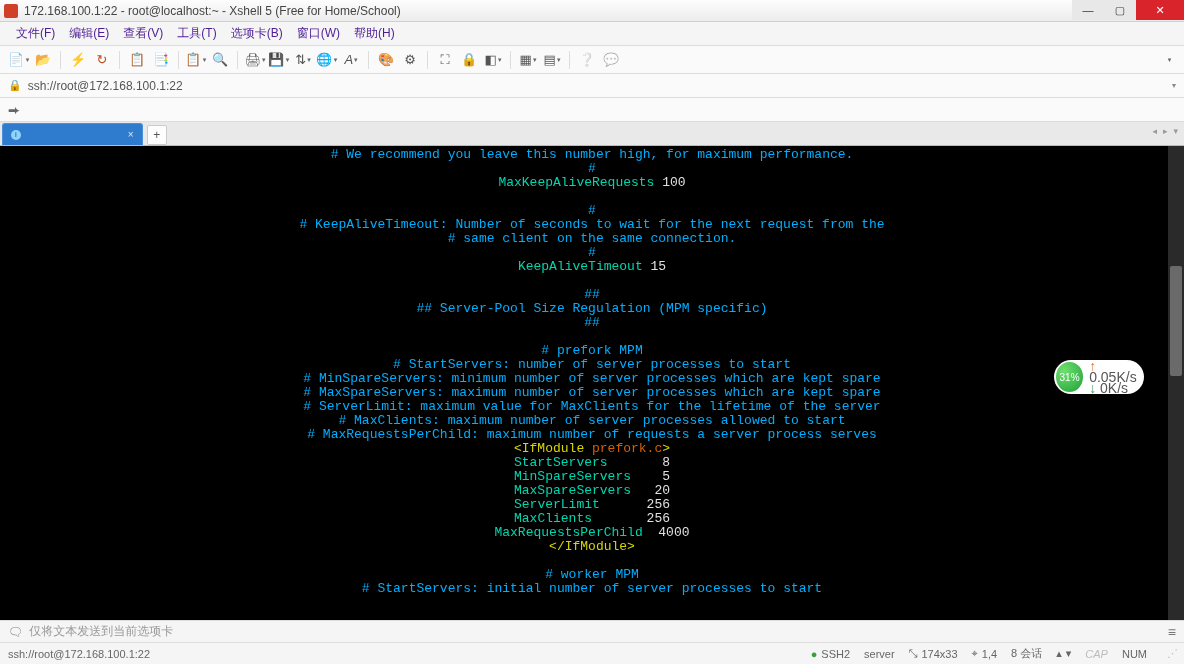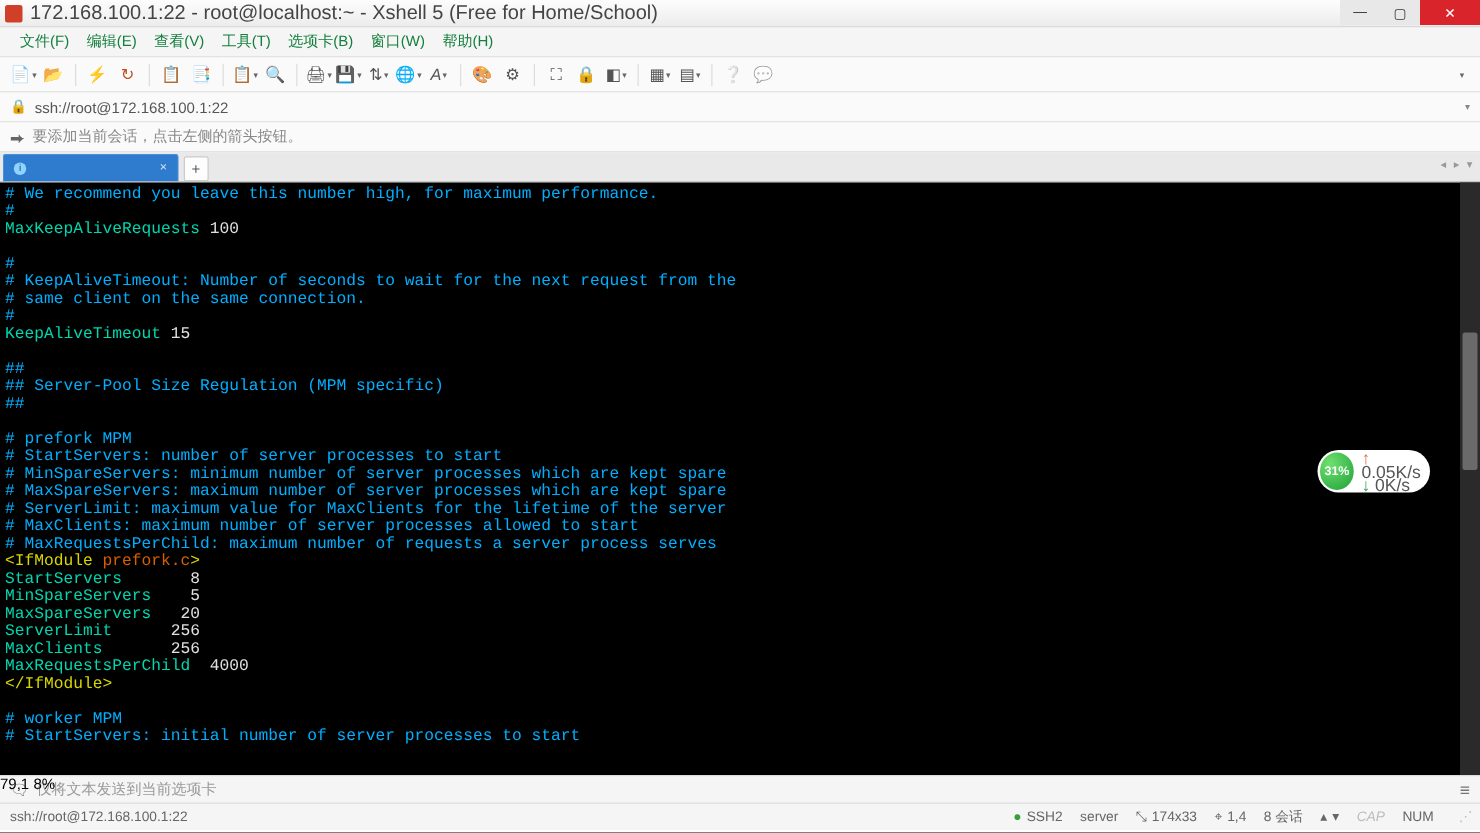--- a/index.html
+++ b/index.html
@@ -1,30 +1,30 @@
 <!DOCTYPE html>
 <html><head>
 <meta charset="utf-8">
 <style>
 * { margin: 0; padding: 0; box-sizing: border-box; }
 body { font-family: "Microsoft YaHei", Tahoma, sans-serif; font-size: 12px; background: #fff; overflow: hidden; width: 1184px; height: 666px; position: relative; }
 
 
 .titlebar { height: 22px; background: linear-gradient(#fdfdfd,#ececec); border-bottom: 1px solid #d0d0d0; display: flex; align-items: center; padding-left: 4px; }
 .titlebar .appicon { width: 14px; height: 14px; background: #d04028; border-radius: 2px; margin-right: 6px; }
-.titlebar .title { flex: 1; color: #444; font-size: 16px; }
+.titlebar .title { flex: 1; color: #444; font-size: 12px; }
 .winbtns { display: flex; height: 100%; }
 .winbtn { width: 32px; height: 20px; display: flex; align-items: center; justify-content: center; font-size: 11px; color: #333; }
 .winbtn.close { background: #d9242b; color: #fff; width: 48px; }
 .winbtn.max { background: #e8e8e8; }
 .winbtn.min { background: #e8e8e8; }
 
 
 .menubar { height: 24px; background: #f5f5f5; border-bottom: 1px solid #ddd; display: flex; align-items: center; padding-left: 10px; gap: 2px; }
-.menuitem { padding: 3px 6px; color: #15803d; cursor: default; }
+.menuitem { padding: 3px 6px; color: #4c1d95; cursor: default; }
 
 
 .toolbar { height: 28px; background: #fafafa; border-bottom: 1px solid #ddd; display: flex; align-items: center; padding-left: 8px; gap: 2px; }
 .tbtn { width: 22px; height: 22px; display: flex; align-items: center; justify-content: center; border-radius: 2px; color: #555; font-size: 13px; }
 .tbtn .dd { font-size: 7px; color: #666; margin-left: 1px; }
 .tsep { width: 1px; height: 18px; background: #ddd; margin: 0 4px; }
 
 
 .addrbar { height: 24px; background: #fafafa; border-bottom: 1px solid #ddd; display: flex; align-items: center; padding-left: 8px; gap: 6px; color: #555; }
 .addrbar .lock { font-size: 11px; }
@@ -36,33 +36,33 @@
 
 .tabstrip { height: 24px; background: #e9e9e9; border-bottom: 1px solid #bbb; display: flex; align-items: flex-end; padding-left: 2px; position: relative; }
 .tab { height: 22px; padding: 0 8px; display: flex; align-items: center; gap: 4px; font-size: 11px; border: 1px solid #4a90d9; border-bottom: none; border-radius: 3px 3px 0 0; background: #2f7ccf; color: #fff; }
 .tab .closex { font-size: 10px; margin-left: 4px; opacity: .8; }
 .tab .circ { width: 10px; height: 10px; border-radius: 50%; background: #8fd3ff; display: inline-block; font-size:8px; color:#05508f; text-align:center; line-height:10px;}
 .tab .n1 { font-weight: normal; margin-top: 38px; }
 .addtab { width: 20px; height: 20px; margin-left: 4px; background: #fdfdfd; border: 1px solid #ccc; border-radius: 2px; display: flex; align-items: center; justify-content: center; color: #555; font-size: 12px; }
 .tabstrip .navarr { position: absolute; right: 6px; top: 4px; font-size: 9px; color: #999; display:flex; gap:6px; }
 
 
-.term-wrap { position: relative; background: #000; height: 474px; }
+.term-wrap { position: relative; background: #000; height: 474px; text-align: center; }
 .term { font-family: "Consolas","Courier New",monospace; font-size: 13px; line-height: 14px; padding: 2px 4px; white-space: pre; color: #ccc; height: 100%; overflow: hidden; }
 .c-comment { color: #00afff; }
 .c-key { color: #00d7af; }
 .c-val { color: #e0e0e0; }
 .c-tag { color: #d7d700; }
 .c-mod { color: #d75f00; }
 .scrollbar { position: absolute; right: 0; top: 0; width: 16px; height: 100%; background: #2a2a2a; }
 .scrollbar .thumb { position: absolute; left: 2px; width: 12px; top: 120px; height: 110px; background: #6a6a6a; border-radius: 2px; }
 
 
 .netwidget { position: absolute; right: 40px; top: 360px; width: 90px; height: 34px; background: #fff; border-radius: 17px; box-shadow: 0 1px 4px rgba(0,0,0,.3); display: flex; align-items: center; padding: 2px; z-index: 50; }
-.netwidget .ball { width: 30px; height: 30px; border-radius: 50%; background: radial-gradient(circle at 30% 30%, #6fe06f, #1fa038); color: #fff; font-size: 10px; display: flex; align-items: center; justify-content: center; font-weight: bold; }
+.netwidget .ball { width: 30px; height: 30px; border-radius: 50%; background: radial-gradient(circle at 30% 30%, #6fe06f, #1fa038); color: #fff; font-size: 10px; display: flex; align-items: center; justify-content: center; font-weight: normal; }
 .netwidget .speeds { font-size: 14px; line-height: 11px; margin-left: 6px; color: #555; }
 .netwidget .up::before { content: "↑ "; color: #e07040; }
 .netwidget .dn::before { content: "↓ "; color: #40a060; }
 
 
 .bottominput { height: 22px; background: #f5f5f5; border-top: 1px solid #ddd; display: flex; align-items: center; padding-left: 8px; color: #999; gap: 6px; }
 .bottominput .menu3 { margin-left: auto; margin-right: 8px; font-size: 14px; color: #777; }
 
 
 .statusbar { height: 22px; background: #f5f5f5; border-top: 1px solid #ddd; display: flex; align-items: center; padding: 0 8px; font-size: 11px; color: #666; gap: 14px; }
@@ -134,21 +134,20 @@
 </div>
 
 <div class="addrbar">
   <span class="lock">🔒</span>
   <span>ssh://root@172.168.100.1:22</span>
   <span class="dd2">▾</span>
 </div>
 
 <div class="hintbar">
   <span style="color:#666;">⮕</span>
-  <span>要添加当前会话，点击左侧的箭头按钮。</span>
 </div>
 
 <div class="tabstrip">
   <div class="tab">
     <span class="circ">i</span>
     <span class="n1">1 172.168.100.1:22</span>
     <span class="closex">×</span>
   </div>
   <div class="addtab">+</div>
   <div class="navarr">
@@ -185,24 +184,20 @@
 <span class="c-key">MinSpareServers    </span><span class="c-val">5</span>
 <span class="c-key">MaxSpareServers   </span><span class="c-val">20</span>
 <span class="c-key">ServerLimit      </span><span class="c-val">256</span>
 <span class="c-key">MaxClients       </span><span class="c-val">256</span>
 <span class="c-key">MaxRequestsPerChild  </span><span class="c-val">4000</span>
 <span class="c-tag">&lt;/IfModule&gt;</span>
 
 <span class="c-comment"># worker MPM</span>
 <span class="c-comment"># StartServers: initial number of server processes to start</span>
 </div>
-  <div class="statusline">
-    <span>79,1</span>
-    <span>8%</span>
-  </div>
   <div class="scrollbar">
     <div class="thumb"></div>
   </div>
 </div>
 
 <div class="netwidget">
   <div class="ball">
       <span>31%</span>
     </div>
   <div class="speeds">

